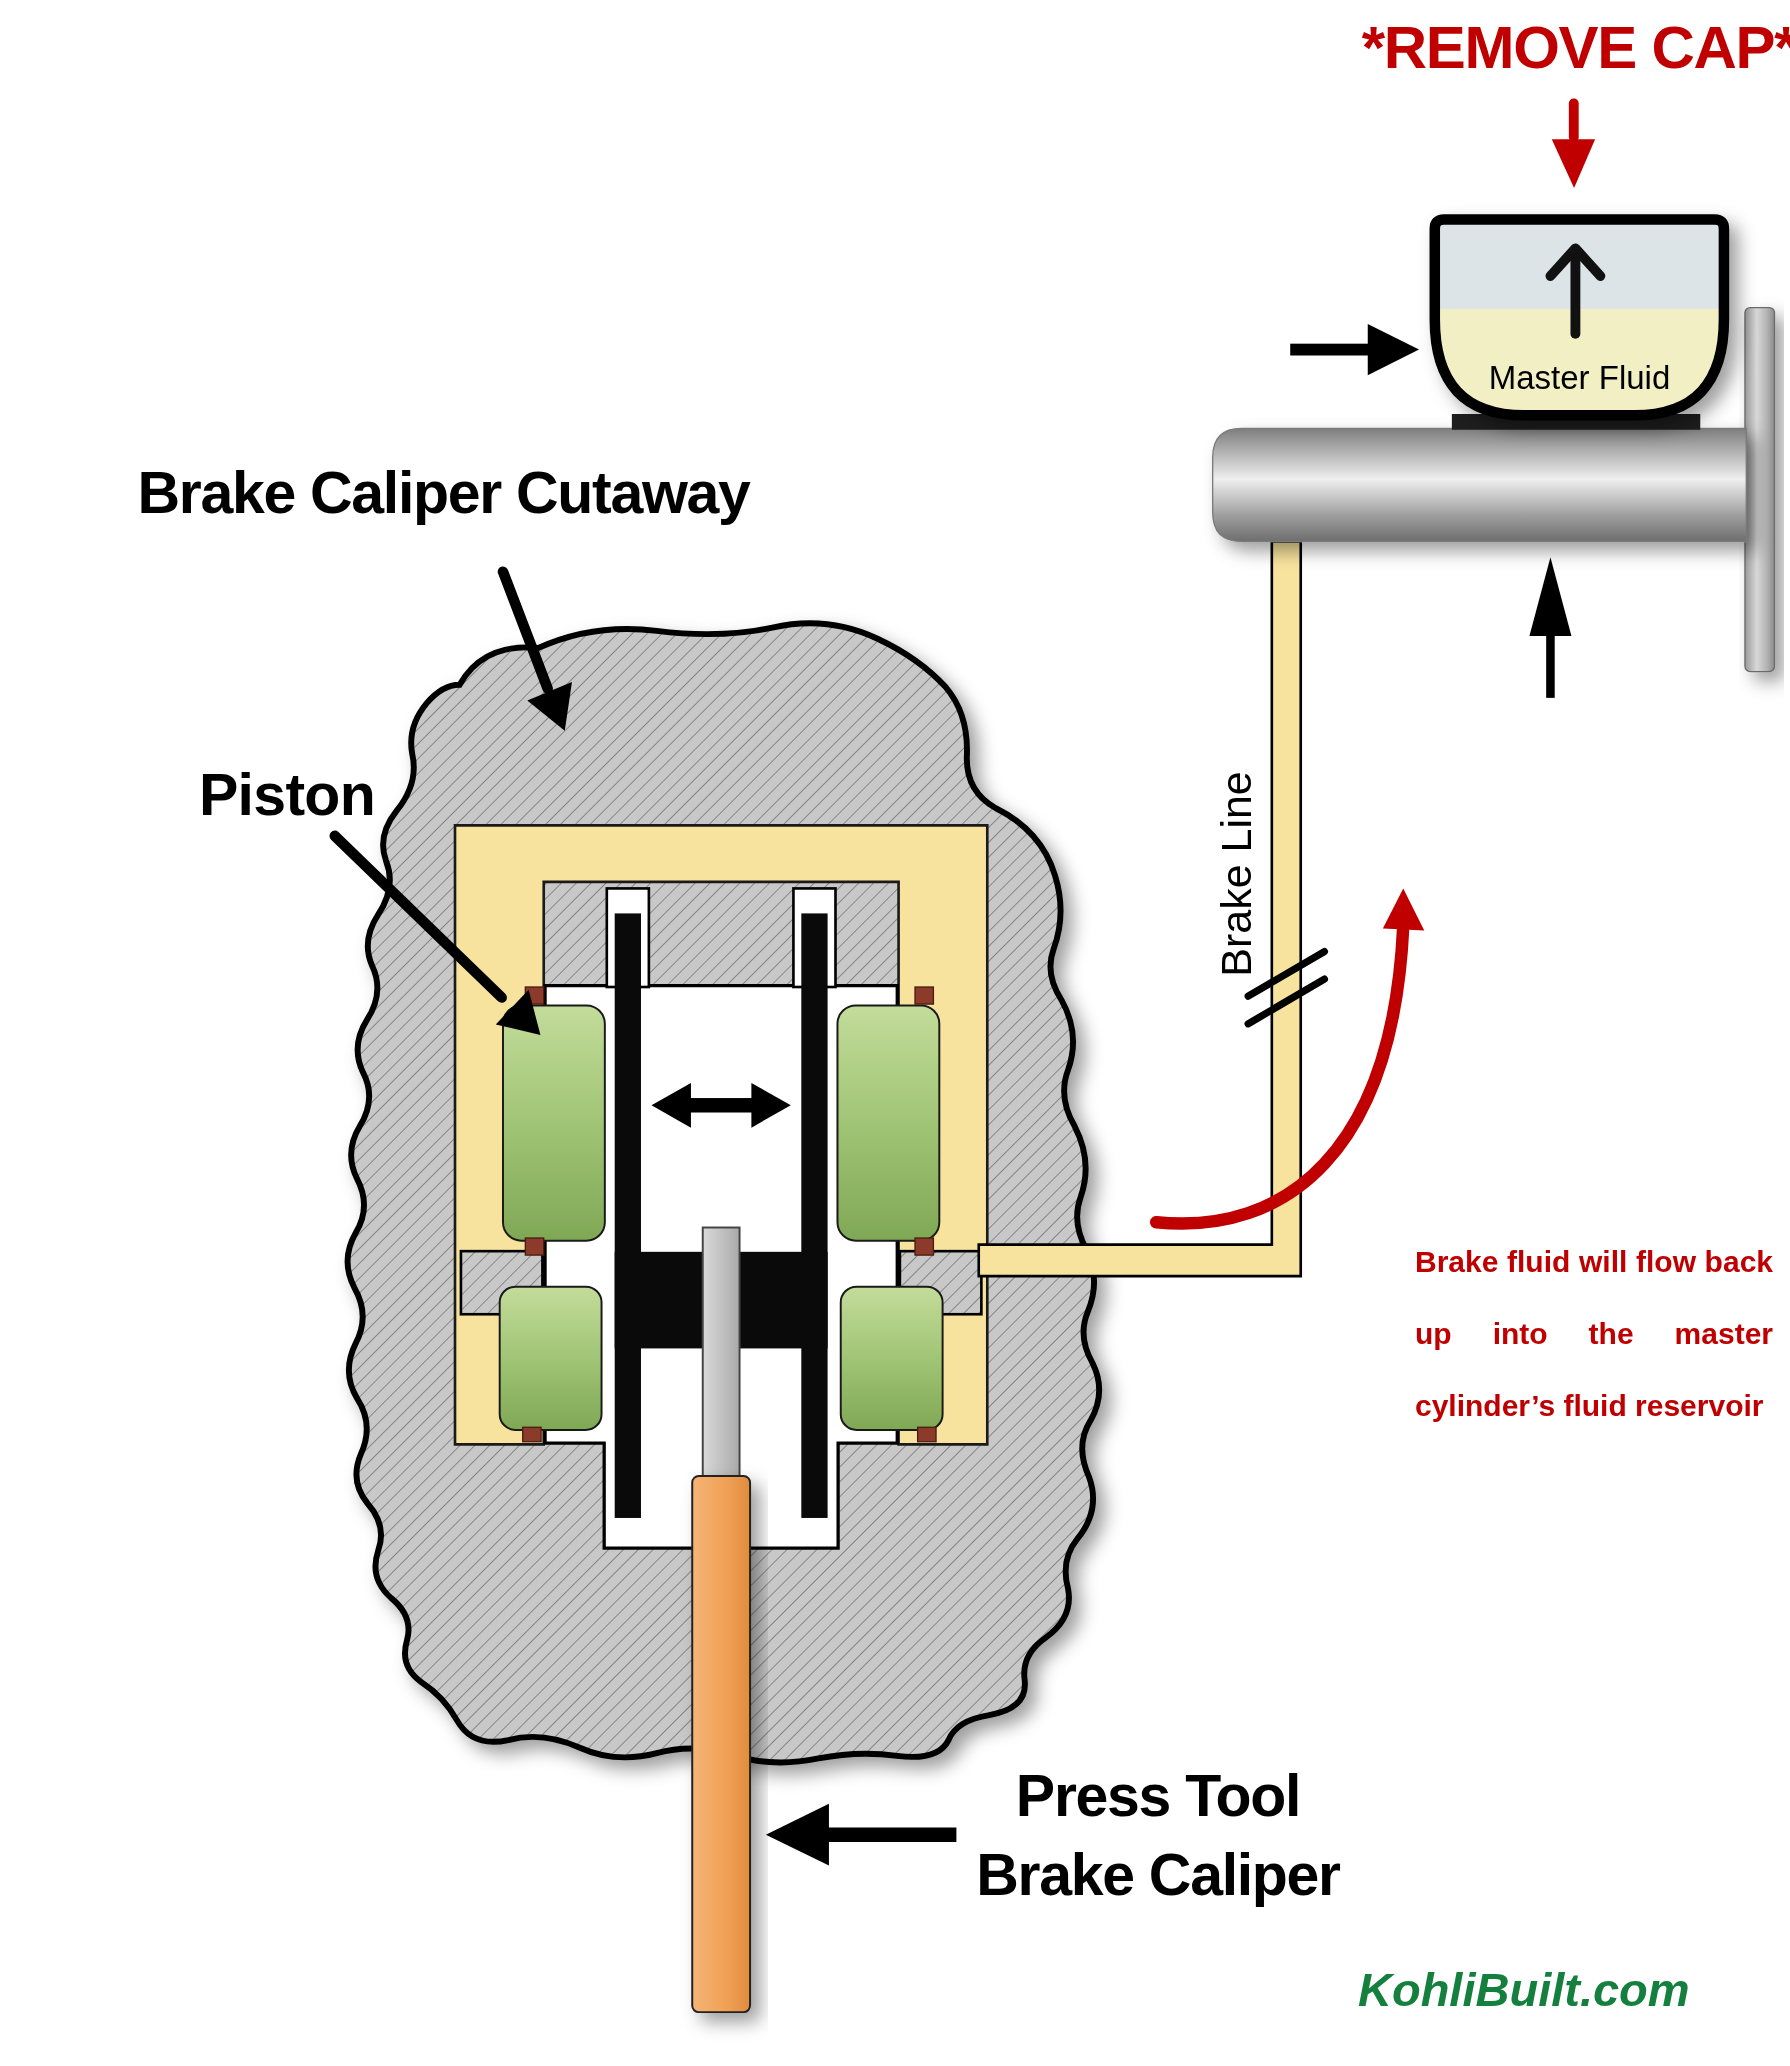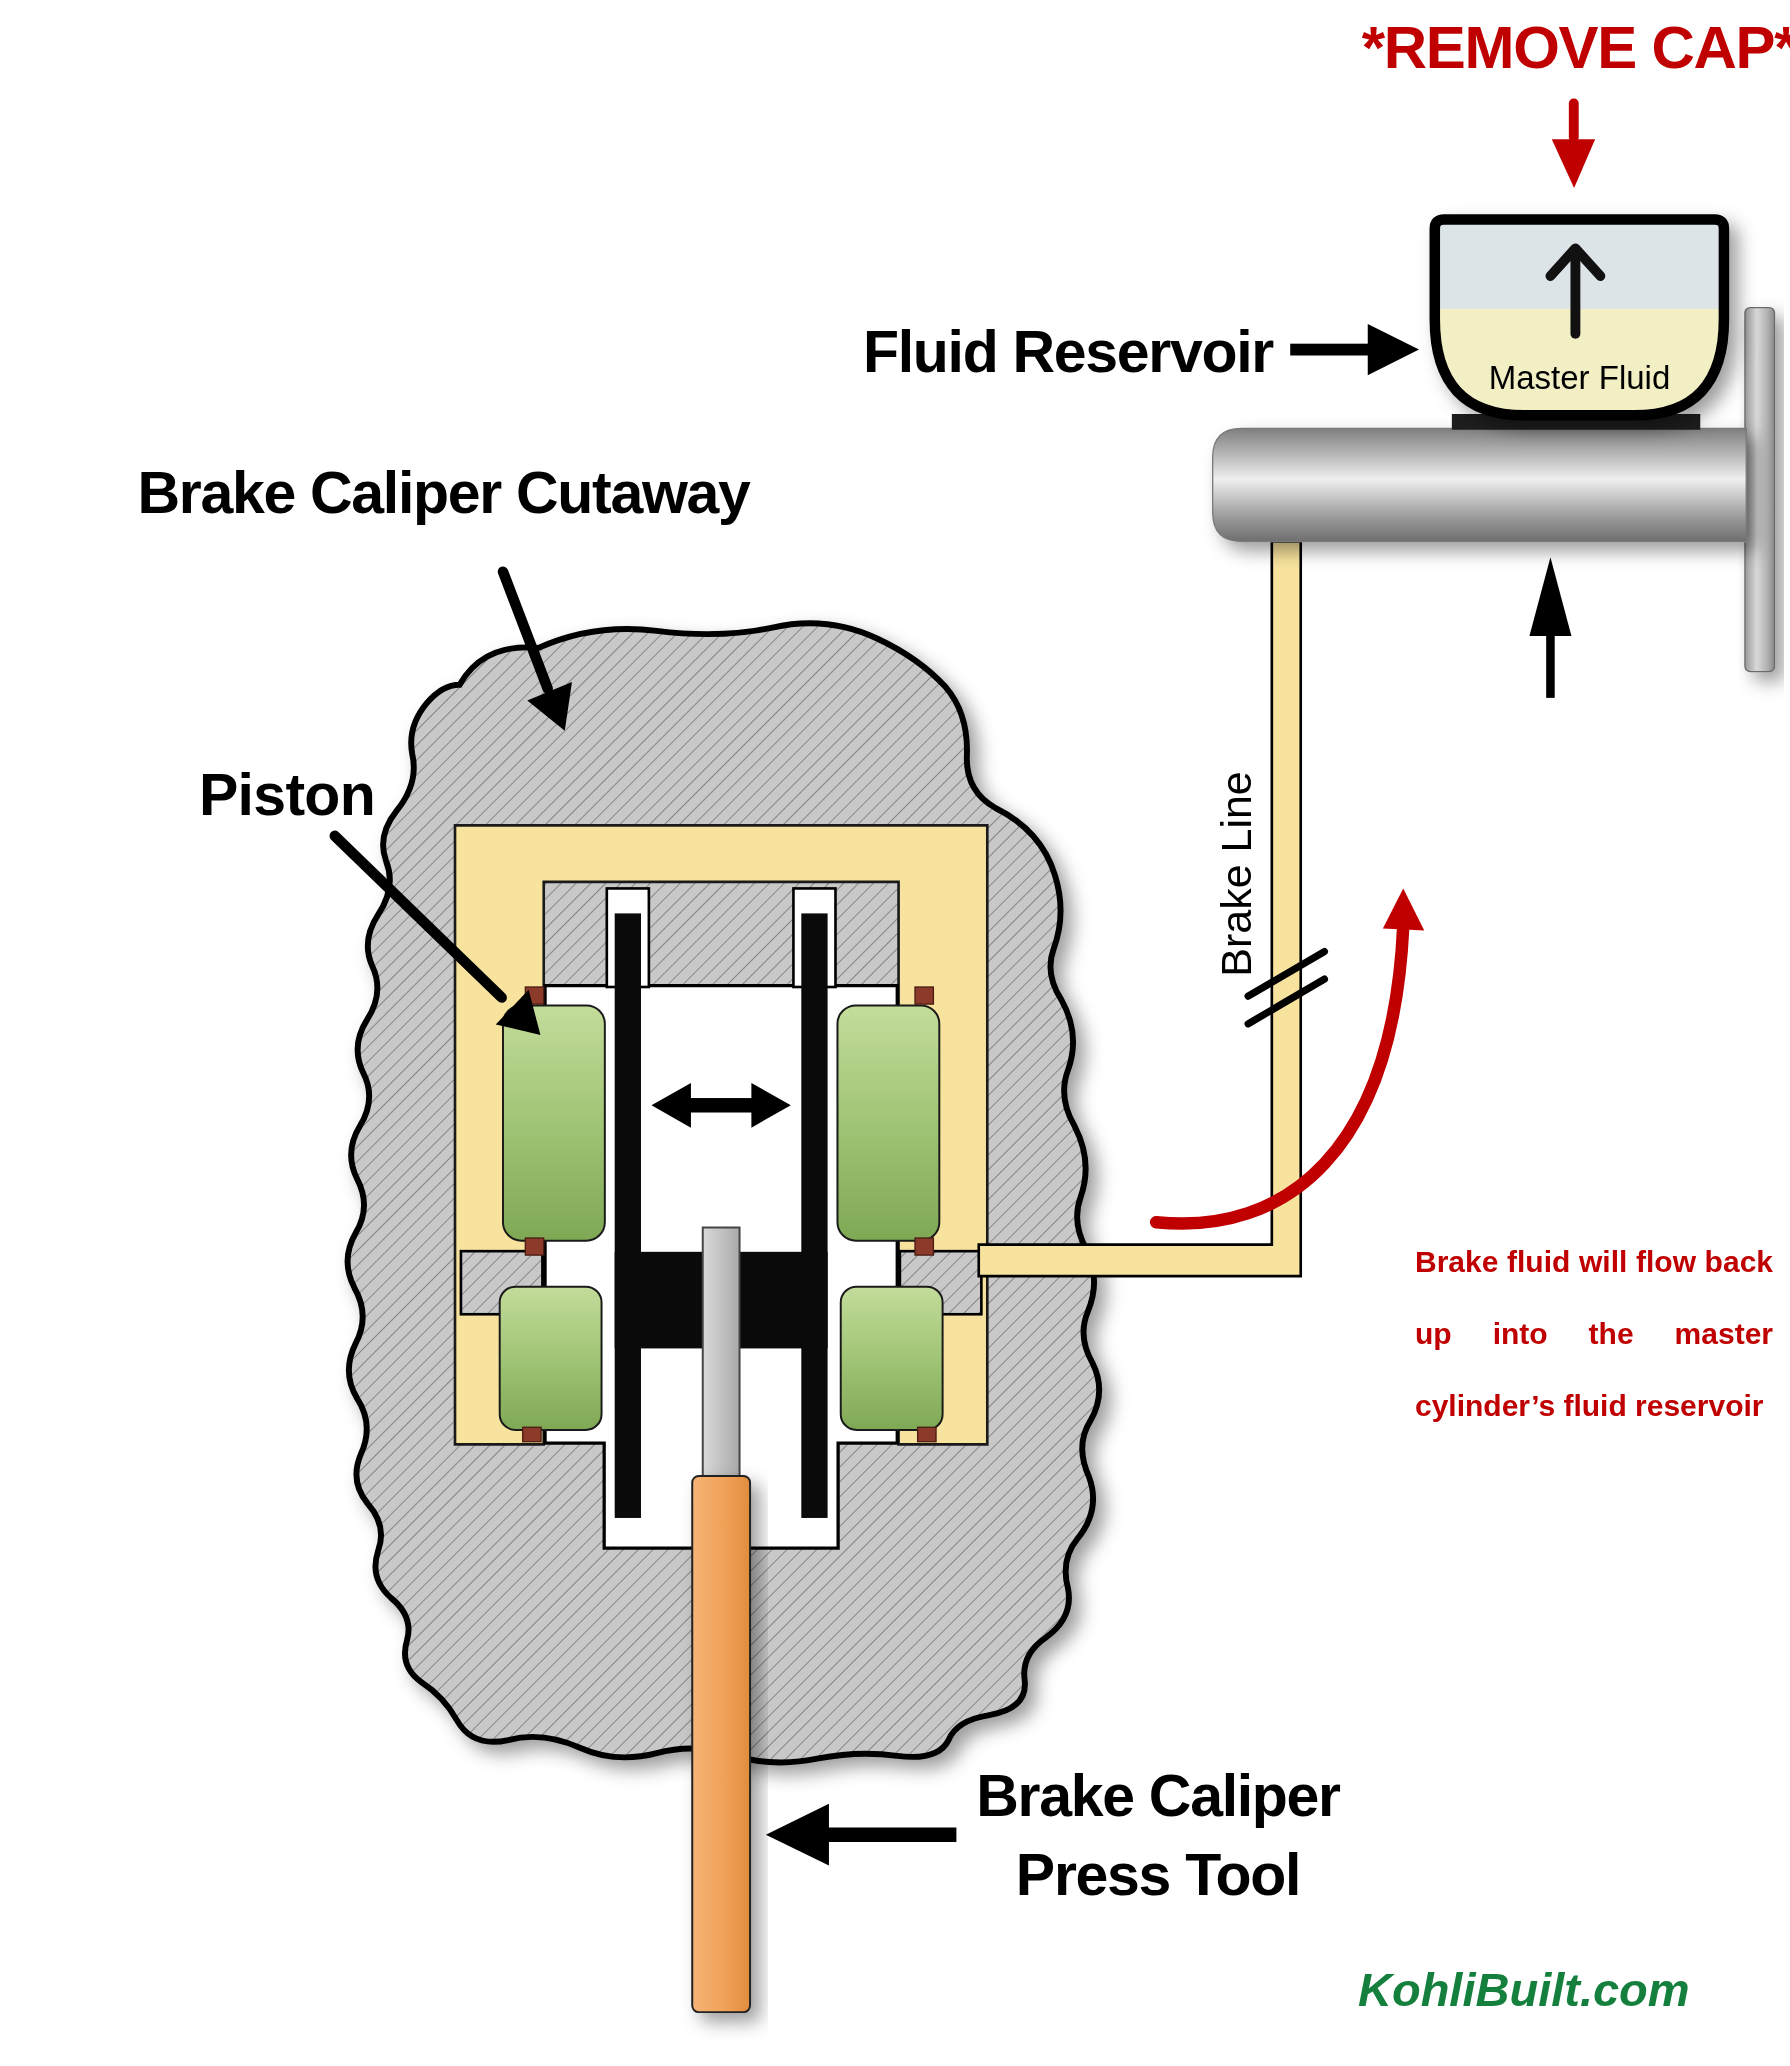--- a/index.html
+++ b/index.html
@@ -180,35 +180,34 @@
     <polygon points="2314,212 2380,212 2348,286"></polygon>
   </g>
   <g>
     <path d="M1712,1860 C1910,1880 2072,1752 2088,1410" fill="none" stroke="#c00000" stroke-width="19" stroke-linecap="round"></path>
     <polygon points="2088,1352 2120,1416 2057,1413" fill="#c00000"></polygon>
   </g>
 </svg>
 
 <div id="remove-cap" class="lbl red">*REMOVE CAP*</div>
 
-<div id="fluid-reservoir-label" class="lbl">Fluid Reservoir</div>
 
 <div id="brake-fluid-label" class="lbl">Master Fluid</div>
 
 <div id="cutaway-label" class="lbl">Brake Caliper Cutaway</div>
 
 <div id="piston-label" class="lbl">Piston</div>
 
 <div id="brake-line-label" class="lbl">Brake Line</div>
 
 
 <div id="flow-note" class="lbl red">Brake fluid will flow back up into the master cylinder’s fluid reservoir</div>
 
 <div id="press-tool-label" class="lbl">
+  <span class="line">Press Tool</span>
   <span class="line">Brake Caliper</span>
-  <span class="line">Press Tool</span>
 </div>
 
 
 <div id="watermark" class="lbl">KohliBuilt.com</div>
 
 </div>
 
 
 </body></html>

